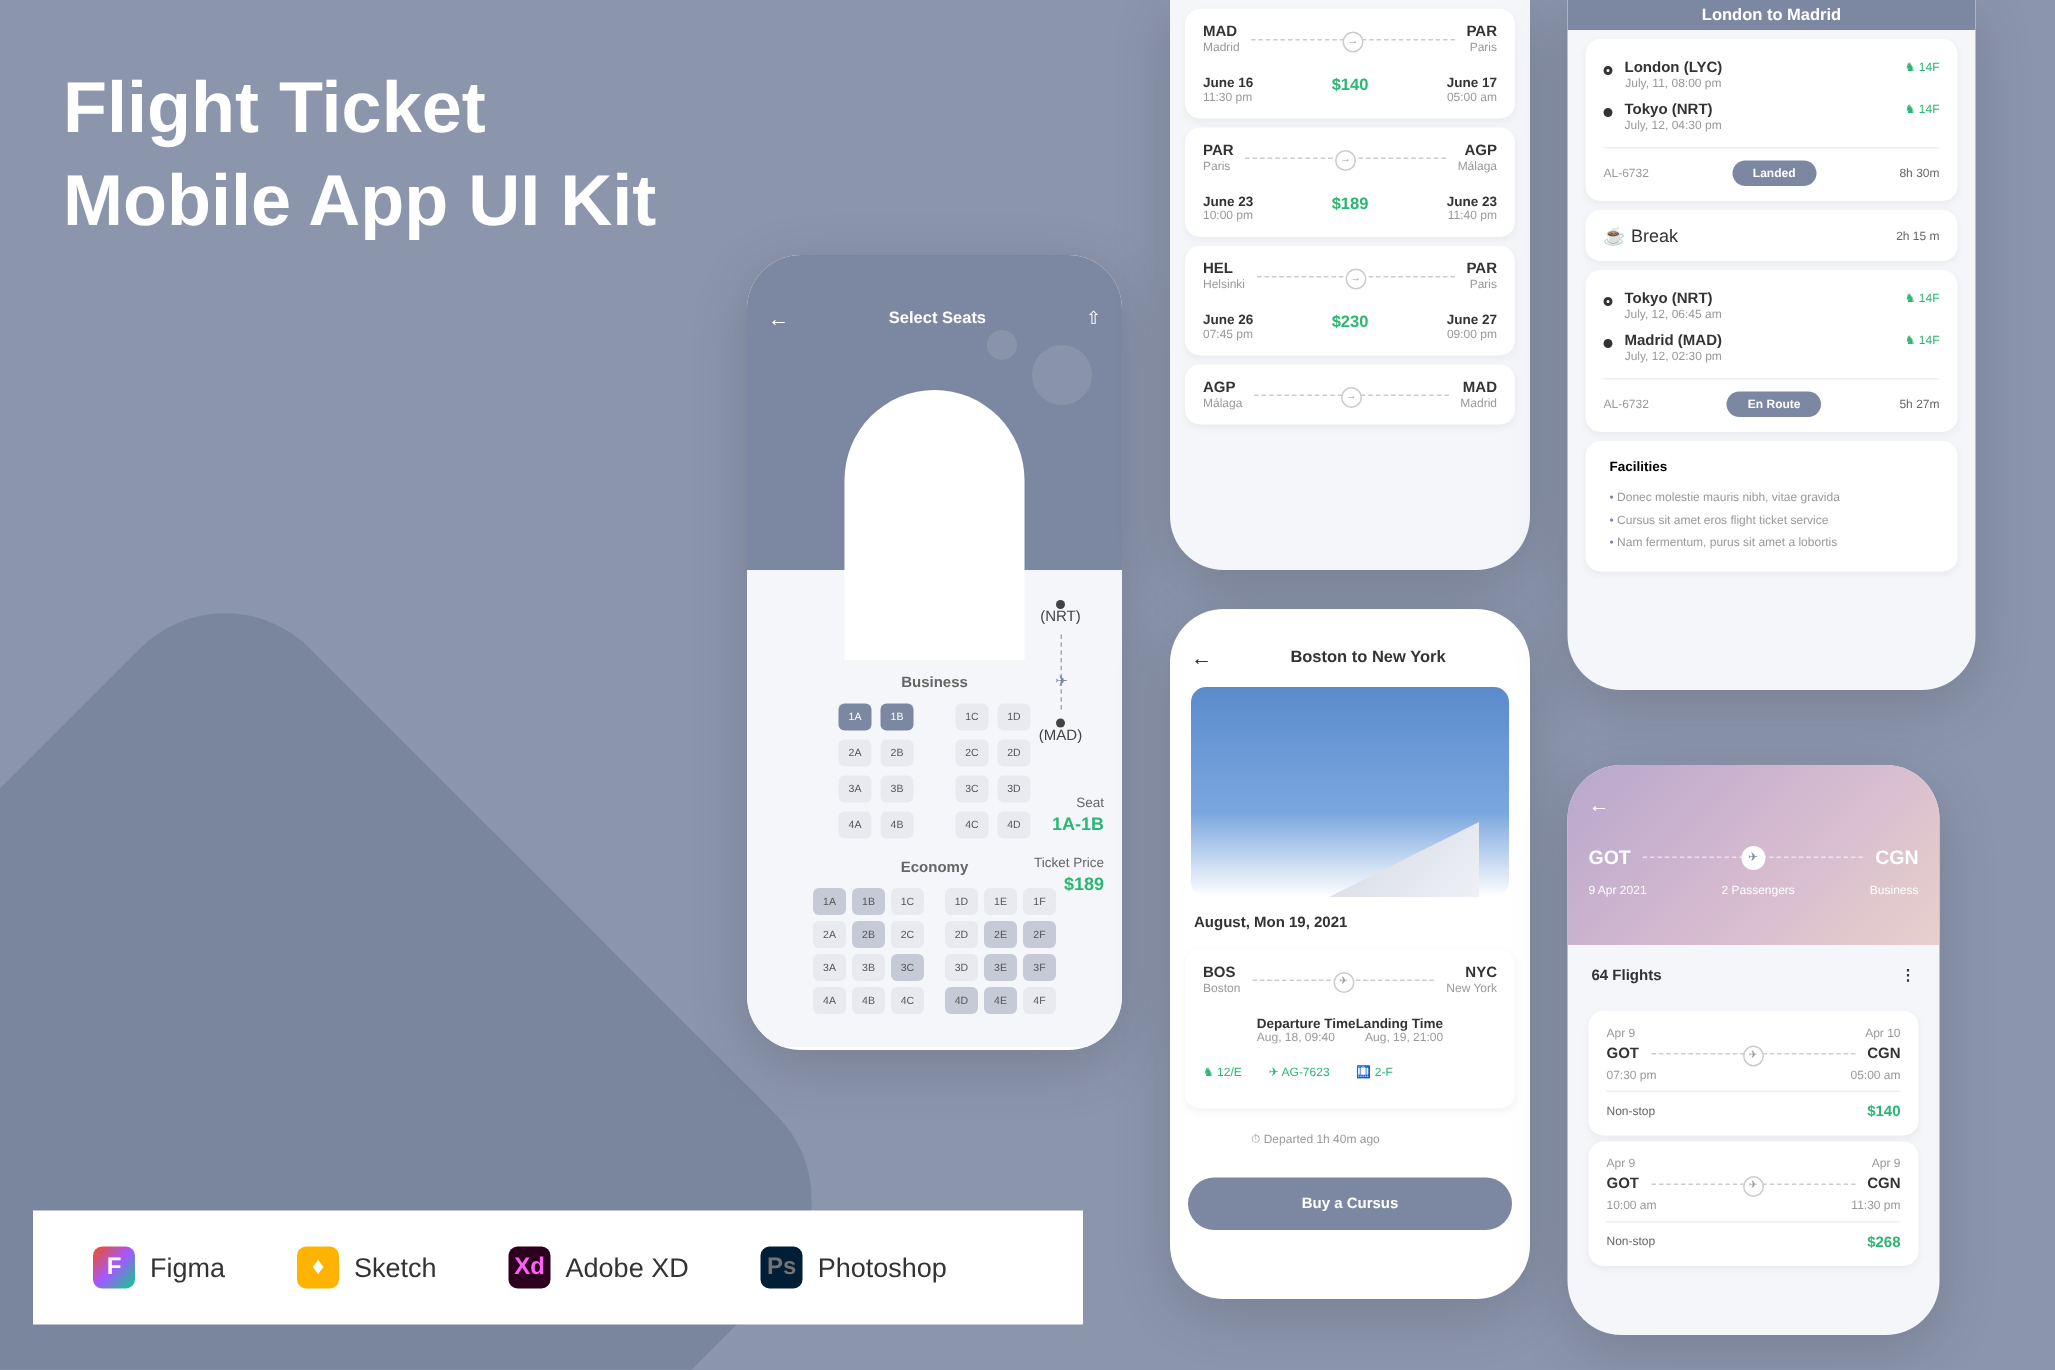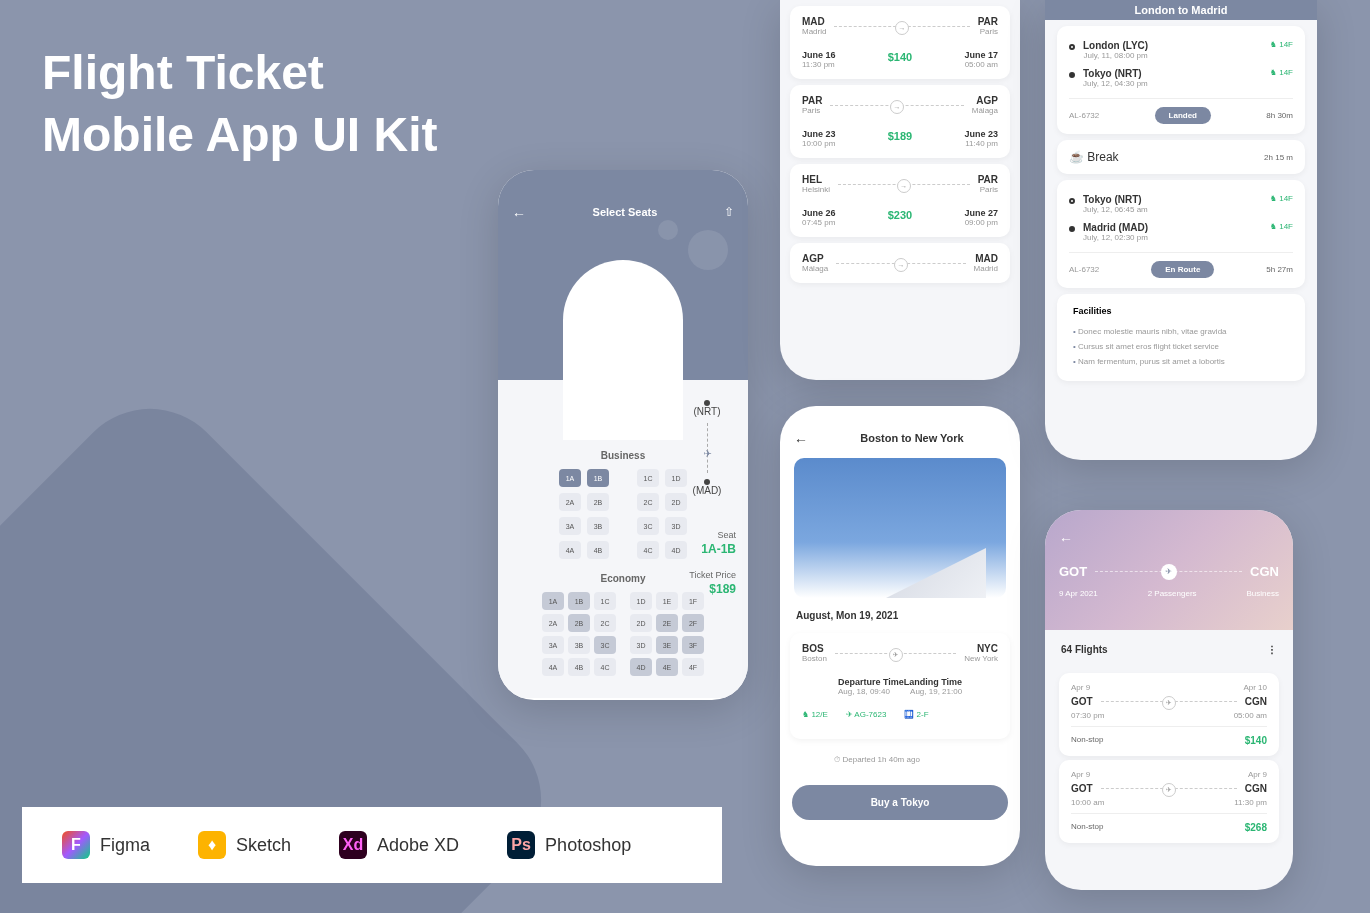--- a/index.html
+++ b/index.html
@@ -5,21 +5,21 @@
 * { margin: 0; padding: 0; box-sizing: border-box; font-family: -apple-system, BlinkMacSystemFont, 'Segoe UI', sans-serif; }
 body { background: #8b95ac; width: 1370px; height: 913px; position: relative; overflow: hidden; }
 .bg-shape { position: absolute; width: 600px; height: 600px; background: #7a859e; border-radius: 80px; transform: rotate(45deg); left: -150px; top: 500px; }
 .title { position: absolute; left: 42px; top: 42px; color: #fff; font-size: 48px; font-weight: 700; line-height: 1.3; }
 .tools { position: absolute; left: 22px; bottom: 30px; background: #fff; padding: 24px 40px; display: flex; gap: 48px; align-items: center; border-radius: 0; width: 700px; }
 .tool { display: flex; align-items: center; gap: 10px; font-size: 18px; font-weight: 500; color: #333; }
 .tool-icon { width: 28px; height: 28px; display: flex; align-items: center; justify-content: center; border-radius: 6px; font-size: 16px; font-weight: bold; }
 .figma-icon { background: linear-gradient(135deg,#f24e1e,#a259ff,#0acf83); color:#fff; }
 .sketch-icon { background: #fdb300; color:#fff; }
 .xd-icon { background: #2e001f; color: #ff61f6; }
-.ps-icon { background: #001e36; color: #fca5a5; }
+.ps-icon { background: #001e36; color: #737373; }
 
 .phone { position: absolute; background: #fff; border-radius: 36px; box-shadow: 0 10px 40px rgba(0,0,0,0.15); overflow: hidden; }
 .phone1 { left: 498px; top: 170px; width: 250px; height: 530px; }
 .phone2 { left: 780px; top: 0; width: 240px; height: 380px; border-radius: 0 0 36px 36px; }
 .phone3 { left: 780px; top: 406px; width: 240px; height: 460px; }
 .phone4 { left: 1045px; top: 0; width: 272px; height: 460px; border-radius: 0 0 36px 36px; }
 .phone5 { left: 1045px; top: 510px; width: 248px; height: 380px; }
 
 .p1-header { background: #7c88a2; height: 210px; position: relative; padding: 14px 14px 0; color:#fff; }
 .p1-header-row { display: flex; justify-content: space-between; align-items: center; padding-top: 20px; }
@@ -347,21 +347,21 @@
           <div class="p3-sub">Aug, 19, 21:00</div>
         </div>
     </div>
     <div class="p3-tags">
       <span style="color:#2bb673">♞ <span>12/E</span></span>
       <span style="color:#2bb673">✈ <span>AG-7623</span></span>
       <span style="color:#2bb673">🛄 <span>2-F</span></span>
     </div>
   </div>
   <div class="departed">⏱ <span>Departed 1h 40m ago</span></div>
-  <div class="buy-btn">Buy a Tokyo</div>
+  <div class="buy-btn">Buy a Cursus</div>
 </div>
 
 <div class="phone phone4" style="background:#f5f6f9">
   <div class="p4-header">London to Madrid</div>
   <div id="p4-legs">
       <div class="timeline-card">
         <div class="tl-row">
           <div style="display:flex">
             <div class="tl-dot"></div>
             <div class="tl-info">

